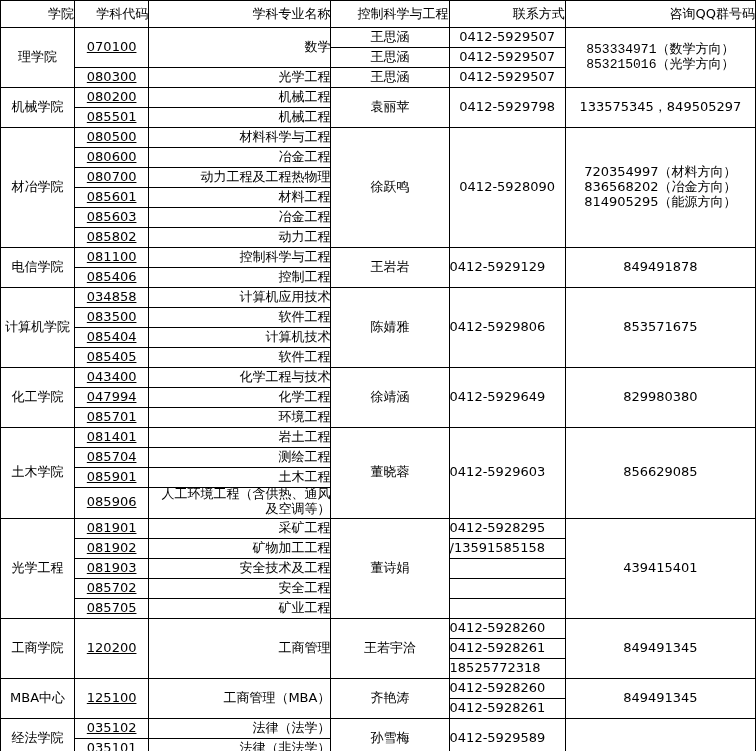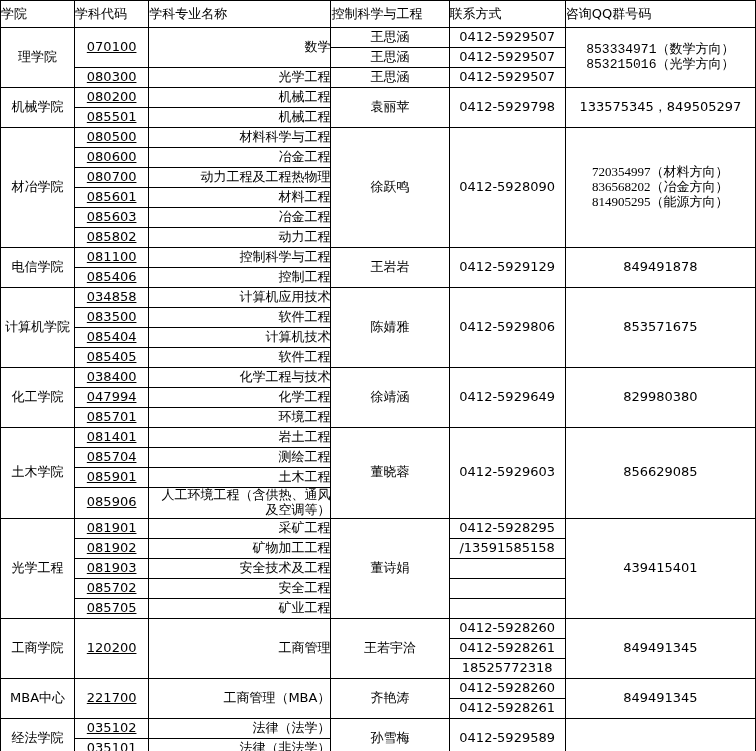--- a/index.html
+++ b/index.html
@@ -26,49 +26,49 @@
     font-weight: normal;
     font-size: 13px;
     line-height: 1.15;
     vertical-align: middle;
     overflow: hidden;
   }
   .c {
     text-align: center;
   }
   .l {
-    text-align: center;
+    text-align: left;
     padding-left: 6px;
   }
   .hdr td {
-    text-align: left;
+    text-align: right;
     height: 26px;
     font-size: 13.5px;
   }
   .cell {
     height: 19px;
   }
   .codecell {
     height: 19px;
     text-align: center;
     text-decoration: underline;
   }
   .namecell {
     height: 19px;
     text-align: right;
     padding-left: 5px;
   }
   .multiline {
     line-height: 1.35;
     padding-top: 2px;
     padding-bottom: 2px;
+    font-family: Liberation Mono, monospace;
   }
   .qq-multi {
     line-height: 2.0;
-    font-family: Liberation Serif, serif;
   }
   .qq-2line {
     line-height: 1.55;
     font-family: Liberation Mono, monospace;
   }
   .nowrapcell {
     white-space: nowrap;
   }
   .empty {
     height: 19px;
@@ -200,21 +200,21 @@
       <td class="codecell">085404</td>
       <td class="namecell">计算机技术</td>
     </tr>
     <tr>
       <td class="codecell">085405</td>
       <td class="namecell">软件工程</td>
     </tr>
 
     <tr>
       <td class="c" rowspan="3">化工学院</td>
-      <td class="codecell">038400</td>
+      <td class="codecell">043400</td>
       <td class="namecell">化学工程与技术</td>
       <td class="c" rowspan="3">徐靖涵</td>
       <td class="l nowrapcell" rowspan="3">0412-5929649</td>
       <td class="c" rowspan="3">829980380</td>
     </tr>
     <tr>
       <td class="codecell">047994</td>
       <td class="namecell">化学工程</td>
     </tr>
     <tr>
@@ -282,21 +282,21 @@
     </tr>
     <tr>
       <td class="l cell nowrapcell">0412-5928261</td>
     </tr>
     <tr>
       <td class="l cell nowrapcell">18525772318</td>
     </tr>
 
     <tr>
       <td class="c" rowspan="2">MBA中心</td>
-      <td class="codecell" rowspan="2">221700</td>
+      <td class="codecell" rowspan="2">125100</td>
       <td class="namecell" rowspan="2">工商管理（MBA）</td>
       <td class="c" rowspan="2">齐艳涛</td>
       <td class="l cell nowrapcell">0412-5928260</td>
       <td class="c" rowspan="2">849491345</td>
     </tr>
     <tr>
       <td class="l cell nowrapcell">0412-5928261</td>
     </tr>
 
     <tr>

